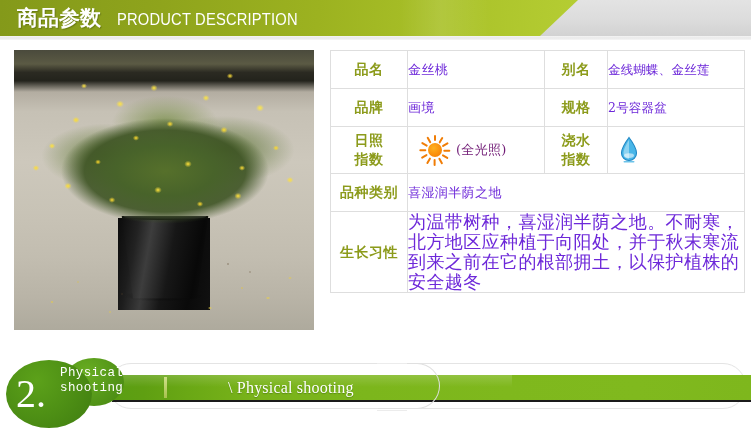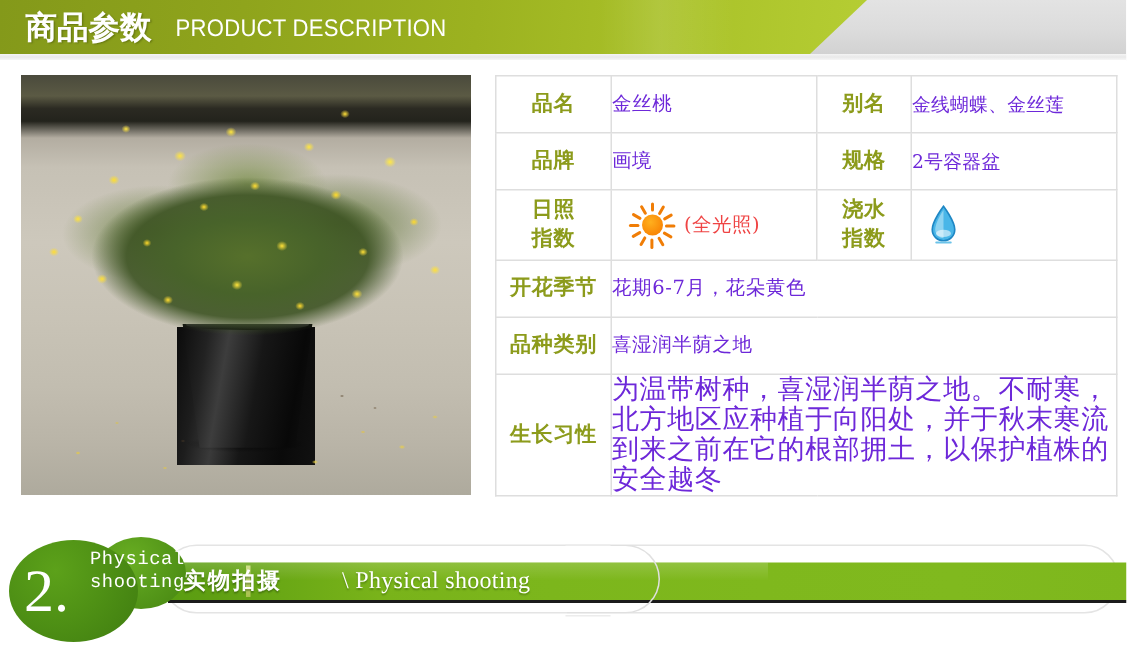--- a/index.html
+++ b/index.html
@@ -186,21 +186,21 @@
   .sun-core {
     position: absolute; left: 10px; top: 10px; width: 14px; height: 14px;
     border-radius: 50%;
     background: radial-gradient(circle at 40% 36%, #ffb01e 0%, #fa8c09 62%, #ef7c05 100%);
   }
   .ray {
     position: absolute; left: 16.3px; top: 1.5px; width: 1.6px; height: 6.5px;
     background: #f07d06; border-radius: 1px;
     transform-origin: 0.8px 15.5px;
   }
-  .sun-note { font-family: "DejaVu Serif", serif; font-size: 13px; color: #ef4444; letter-spacing:.3px;text-align:right; }
+  .sun-note { font-family: "DejaVu Serif", serif; font-size: 13px; color: #701a75; letter-spacing:.3px;text-align:right; }
   .drop-icon { width: 22px; height: 28px; display:block; margin-left: 10px; }
 
   
   .section2 { position: absolute; left: 0; top: 358px; width: 751px; height: 72px; }
   .bar-outline {
     position: absolute; left: 108px; top: 5px; width: 638px; height: 46px;
     border: 1px solid #e4e4e4; border-radius: 23px; background: #fff;
   }
   .bar-green {
     position: absolute; left: 112px; top: 17px; width: 639px; height: 25px;
@@ -329,41 +329,36 @@
         <td>
           <svg class="drop-icon" viewBox="0 0 22 28">
             <path d="M11 1.5 C11 1.5 3.5 11.5 3.5 17 C3.5 21.4 7 24.5 11 24.5 C15 24.5 18.5 21.4 18.5 17 C18.5 11.5 11 1.5 11 1.5 Z" fill="#49b6e8" stroke="#1f87c4" stroke-width="1.1"></path>
             <path d="M11 4 C11 4 5.5 12 5.5 17 C5.5 20.4 8 22.8 11 22.8 Z" fill="#9ad8f2" opacity=".85"></path>
             <ellipse cx="11" cy="19.6" rx="5" ry="2.4" fill="#ffffff" opacity=".55"></ellipse>
             <rect x="5.5" y="25" width="11" height="1.4" rx=".7" fill="#6cc3e9"></rect>
           </svg>
         </td>
       </tr>
       <tr class="row-h">
-        <td class="lbl">开花季节</td>
-        <td class="val" colspan="3">花期6-7月，花朵黄色</td>
-      </tr>
-      <tr class="row-h">
         <td class="lbl">品种类别</td>
         <td class="val" colspan="3">喜湿润半荫之地</td>
       </tr>
       <tr class="row-h-grow">
         <td class="lbl">生长习性</td>
         <td class="val grow-text" colspan="3">为温带树种，喜湿润半荫之地。不耐寒，北方地区应种植于向阳处，并于秋末寒流到来之前在它的根部拥土，以保护植株的安全越冬</td>
       </tr>
     </tbody>
   </table>
 
   <div class="section2">
     <div class="bar-outline"></div>
     <div class="bar-green"></div>
     <div class="bar-sheen"></div>
     <div class="bar-notch"></div>
     <div class="bar-tick"></div>
-    <div class="bar-text-cn">实物拍摄</div>
     <div class="bar-text-en">\ Physical shooting</div>
 
     <div class="circle-small"></div>
     <div class="circle-big"></div>
     <div class="badge-num">2.</div>
     <div class="badge-en">
       <div>Physical</div>
       <div>shooting</div>
     </div>
   </div>

